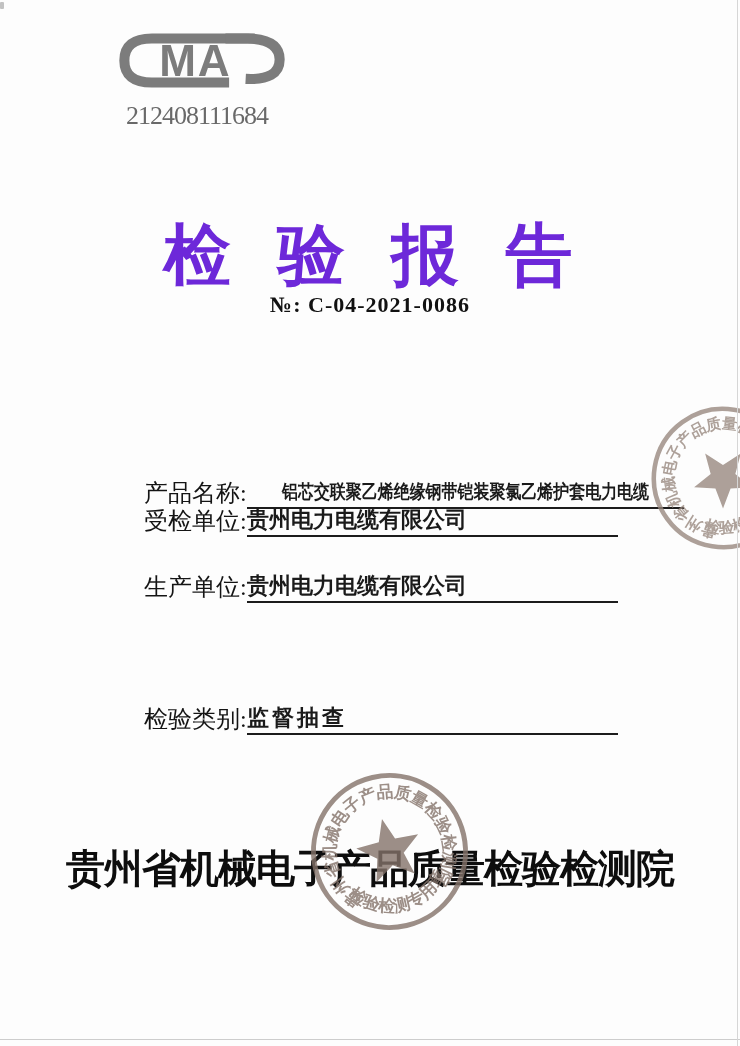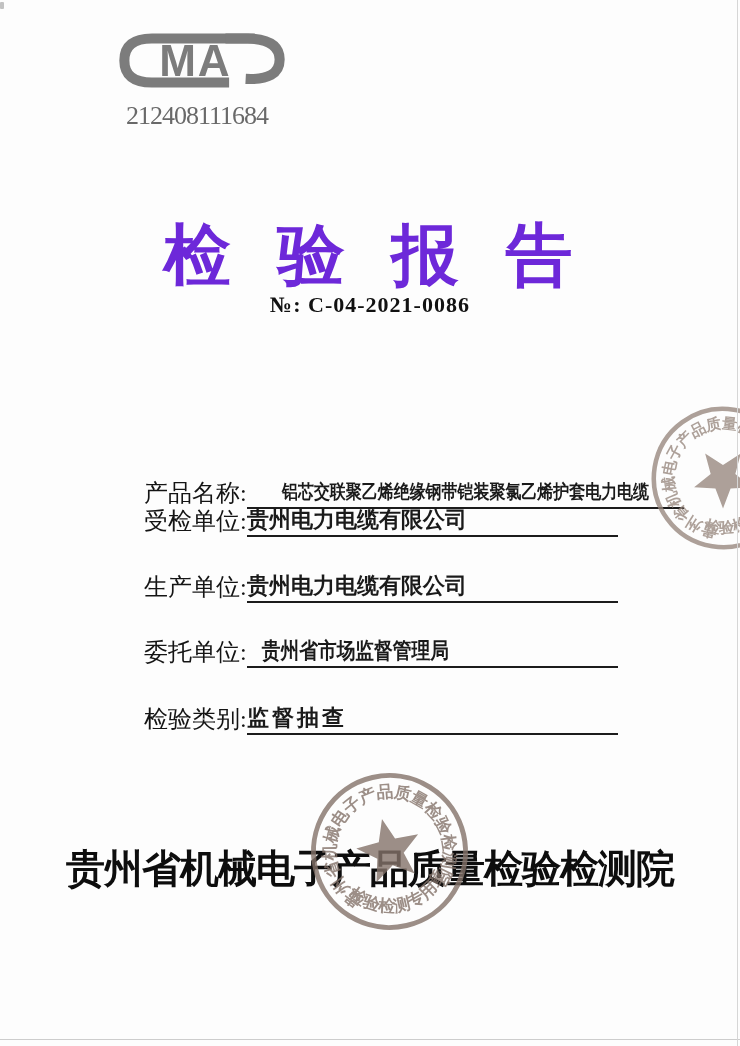--- a/index.html
+++ b/index.html
@@ -104,24 +104,20 @@
     <span class="field-value"><span class="fv-inner">铝芯交联聚乙烯绝缘钢带铠装聚氯乙烯护套电力电缆</span></span>
   </div>
   <div class="field-row row-2">
     <span class="field-label">受检单位:</span>
     <span class="field-value"><span class="fv-inner">贵州电力电缆有限公司</span></span>
   </div>
   <div class="field-row row-3">
     <span class="field-label">生产单位:</span>
     <span class="field-value"><span class="fv-inner">贵州电力电缆有限公司</span></span>
   </div>
-  <div class="field-row row-4">
-    <span class="field-label">委托单位:</span>
-    <span class="field-value"><span class="fv-inner">贵州省市场监督管理局</span></span>
-  </div>
   <div class="field-row row-5">
     <span class="field-label">检验类别:</span>
     <span class="field-value"><span class="fv-inner">监督抽查</span></span>
   </div>
 
   <div class="issuer">贵州省机械电子产品质量检验检测院</div>
 
   <svg class="seal seal-bottom" aria-hidden="true" viewBox="0 0 200 200" style="color: rgb(132, 115, 106);">
       <circle cx="100" cy="100" r="91" fill="none" stroke="currentColor" stroke-width="6"></circle>
       <path d="M100,60 L110,86.2 L138,87.6 L116.2,105.3 L123.5,132.4 L100,117 L76.5,132.4 L83.8,105.3 L62,87.6 L90,86.2 Z" fill="currentColor"></path>

